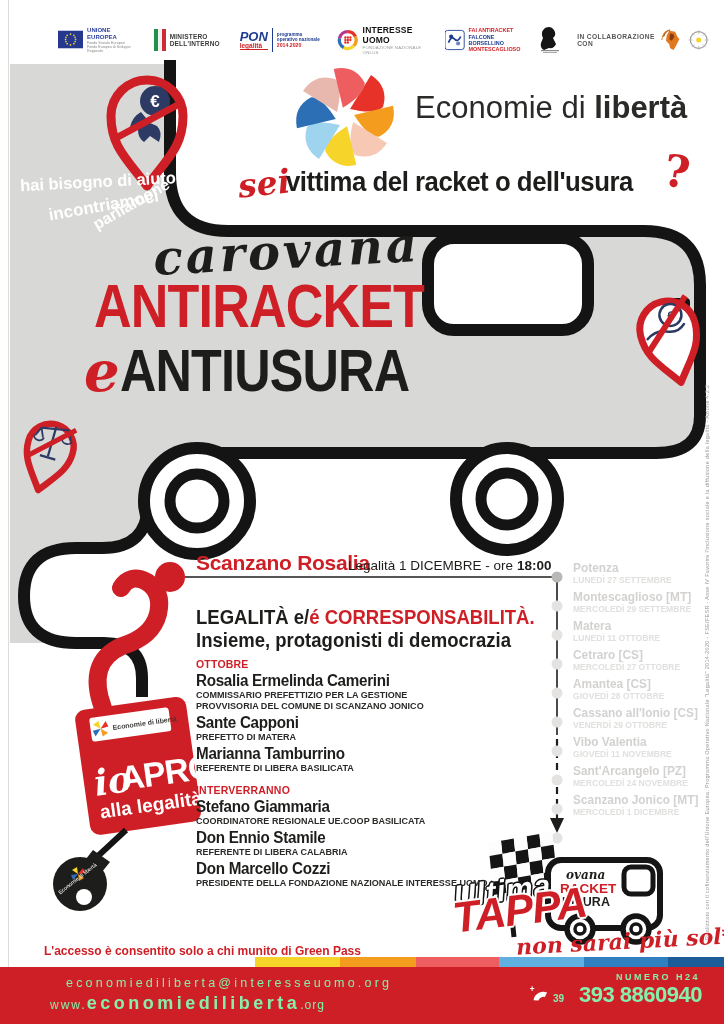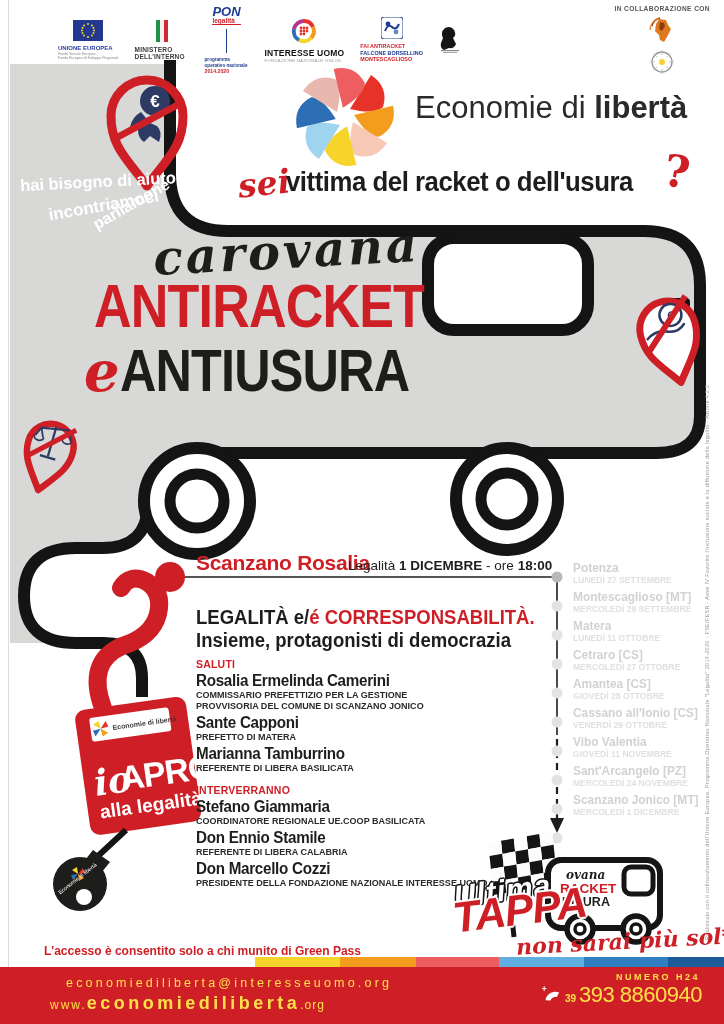--- a/index.html
+++ b/index.html
@@ -6,21 +6,21 @@
   #poster{position:relative;width:724px;height:1024px;background:#ffffff;overflow:hidden;
           font-family:"Liberation Sans",sans-serif;color:#1d1d1b;}
   .abs{position:absolute;}
   .txt{position:absolute;z-index:2;white-space:nowrap;}
   svg{display:block;}
   #art{position:absolute;left:0;top:0;z-index:1;}
   #overlay-art{position:absolute;left:0;top:0;z-index:3;}
   .z4{z-index:4;}
   
   #header{position:absolute;left:58px;top:18px;right:14px;height:44px;display:flex;align-items:center;gap:16px;z-index:2;}
-  .logo{display:flex;align-items:center;gap:4px;flex-direction:column;}
+  .logo{display:flex;align-items:center;gap:4px;}
   .eu-txt{font-size:6px;font-weight:bold;color:#2b3f9e;line-height:7px;}
   .eu-sub{font-size:3.6px;color:#888;font-weight:normal;line-height:4.2px;}
   .min-txt{font-size:6.5px;font-weight:bold;color:#3a3a38;width:54px;line-height:7.5px;letter-spacing:.2px;}
   .pon-name{font-size:13px;font-weight:900;color:#1d3c91;line-height:11px;font-style:italic;}
   .pon-tag{font-size:6.5px;font-weight:bold;color:#cf1f26;}
   .pon-prog{font-size:4.6px;font-weight:bold;color:#1d3c91;width:44px;line-height:5.4px;}
   .pon-years{font-size:5.2px;font-weight:bold;color:#cf1f26;}
   .iu-title{font-size:8.5px;font-weight:900;color:#111;letter-spacing:.2px;}
   .iu-sub{font-size:4.4px;color:#9a9a98;letter-spacing:.2px;}
   .fai-l{font-size:5.4px;font-weight:800;line-height:6.4px;}
@@ -33,21 +33,21 @@
   .speaker-role{font-size:9.5px;font-weight:600;transform:scaleX(.95);transform-origin:0 0;line-height:11px;color:#2a2a28;margin-bottom:3px;white-space:nowrap;letter-spacing:0;}
   .sec-label{font-size:10.5px;font-weight:800;color:#cf1f26;margin-bottom:2px;letter-spacing:.2px;}
   
   #tour{position:absolute;left:573px;top:562px;z-index:2;}
   .stop{height:29px;}
   .stop-city{font-size:12.5px;font-weight:800;color:#d3d2d0;line-height:13px;transform:scaleX(.95);transform-origin:0 0;white-space:nowrap;}
   .stop-date{font-size:9px;font-weight:700;color:#e1e0de;line-height:10px;transform:scaleX(.95);transform-origin:0 0;white-space:nowrap;}
   
   #stripe{position:absolute;left:255px;top:957px;height:10px;display:flex;z-index:2;}
   #footer{position:absolute;left:0;top:967px;width:724px;height:57px;background:#cf1f26;z-index:2;}
-  .ftr-white{color:#fde047;}
+  .ftr-white{color:#86efac;}
   .outline-white{text-shadow:-2px 0 #fff,2px 0 #fff,0 -2px #fff,0 2px #fff,-1px -1px #fff,1px 1px #fff,-1px 1px #fff,1px -1px #fff;}
   .outline-black{color:#fff;text-shadow:-1.5px 0 #141414,1.5px 0 #141414,0 -1.5px #141414,0 1.5px #141414,-1px -1px #141414,1px 1px #141414,-1px 1px #141414,1px -1px #141414;}
 </style>
 </head>
 <body>
 
 <div id="poster">
 
   <svg id="art" width="724" height="1024" viewBox="0 0 724 1024">
 
@@ -301,32 +301,32 @@
 
   <div class="txt" style="left:152px;top:230px;font-family:'DejaVu Serif',serif;font-style:italic;font-weight:bold;font-size:48px;letter-spacing:3px;transform:rotate(-3deg);transform-origin:0 0;"><span>carovana</span></div>
   <div class="txt" style="left:94px;top:275px;font-size:62px;font-weight:900;color:#cf1f26;letter-spacing:-1px;transform:scaleX(.84);transform-origin:0 0;line-height:62px;"><span>ANTIRACKET</span></div>
   <div class="txt" style="left:84px;top:341px;line-height:60px;">
     <span style="font-family:'DejaVu Serif',serif;font-style:italic;font-weight:bold;font-size:56px;color:#cf1f26;">e</span><span style="display:inline-block;font-size:60px;font-weight:900;color:#1d1d1b;letter-spacing:-1px;transform:scaleX(.84);transform-origin:0 0;">ANTIUSURA</span>
   </div>
 
   <div class="txt" style="left:196px;top:551px;font-size:21px;font-weight:800;color:#cf1f26;letter-spacing:-.3px;"><span>Scanzano Rosalia</span></div>
   <div class="txt" style="left:348px;top:558px;font-size:13.5px;color:#1d1d1b;">
     <span>Legalità</span>
-    <span style="font-weight:700;">1 DICEMBRE</span>
+    <span style="font-weight:400;">1 DICEMBRE</span>
     <span>- ore</span>
     <span style="font-weight:800;margin-top:20px;">18:00</span>
   </div>
 
   <div class="txt" style="left:196px;top:606px;font-size:19.5px;font-weight:800;line-height:23px;transform:scaleX(.95);transform-origin:0 0;">
     <div><span>LEGALITÀ e/</span><span class="red">é CORRESPONSABILITÀ.</span></div>
     <div>Insieme, protagonisti di democrazia</div>
   </div>
 
   <div class="txt" style="left:196px;top:658px;width:320px;white-space:normal;">
-    <div class="sec-label">SALUTI</div>
+    <div class="sec-label">OTTOBRE</div>
     <div>
       <div class="speaker-name">Rosalia Ermelinda Camerini</div>
       <div class="speaker-role" style="white-space:normal;width:245px;">COMMISSARIO PREFETTIZIO PER LA GESTIONE PROVVISORIA DEL COMUNE DI SCANZANO JONICO</div>
     </div>
     <div>
       <div class="speaker-name">Sante Capponi</div>
       <div class="speaker-role">PREFETTO DI MATERA</div>
     </div>
     <div>
       <div class="speaker-name">Marianna Tamburrino</div>
@@ -443,19 +443,19 @@
     <div class="abs ftr-white" style="left:50px;top:26px;">
       <span style="font-size:12px;letter-spacing:2px;">www.</span><span style="font-size:18px;font-weight:800;letter-spacing:3.5px;">economiediliberta</span><span style="font-size:12px;letter-spacing:1px;margin-top:8px;">.org</span>
     </div>
     <div class="abs ftr-white" style="right:24px;top:5px;font-size:9px;font-weight:700;letter-spacing:2.5px;"><span>NUMERO H24</span></div>
     <div class="abs ftr-white" style="right:22px;top:15px;display:flex;align-items:baseline;gap:3px;">
       <svg width="22" height="22" viewBox="0 0 24 24" style="align-self:center;">
         <path d="M4 14 a10 9 0 0 1 17 0 l-4.5 3 a5.5 5 0 0 0 -8 0 z" fill="#ffffff" transform="rotate(-30 12 12)"></path>
         <text x="2" y="9" font-size="9" font-weight="bold" fill="#ffffff">+</text>
       </svg>
       <span style="font-size:10px;font-weight:700;text-align:center;">39</span>
-      <span style="font-size:22px;font-weight:400;letter-spacing:-.5px;">393 8860940</span>
+      <span style="font-size:22px;font-weight:700;letter-spacing:-.5px;margin-left:12px;">393 8860940</span>
     </div>
   </div>
 
   <div class="txt" style="left:704px;top:940px;width:470px;font-size:5.5px;color:#999;letter-spacing:.3px;transform:rotate(-90deg);transform-origin:0 0;"><span>Realizzato con il cofinanziamento dell'Unione Europea. Programma Operativo Nazionale "Legalità" 2014-2020 - FSE/FESR - Asse IV Favorire l'inclusione sociale e la diffusione della legalità - Azione 4.2.2</span></div>
 
 </div>
 
 </body></html>

